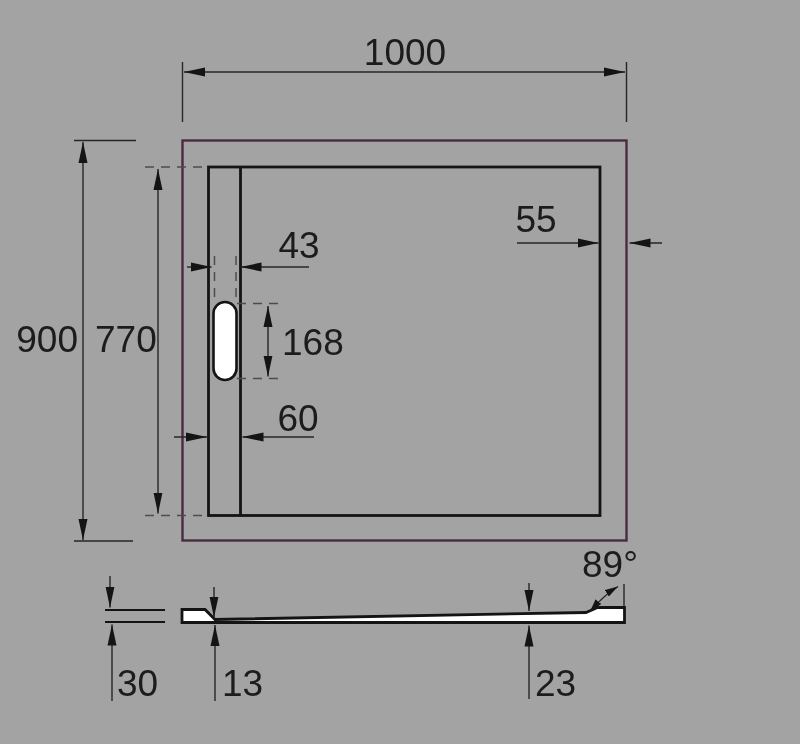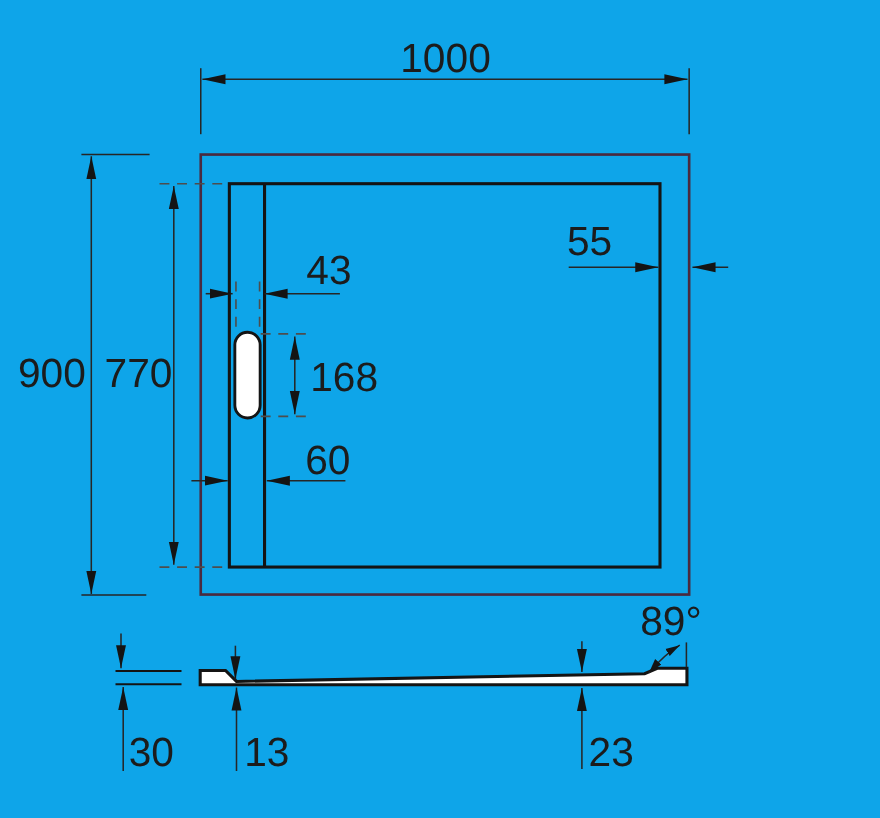--- a/index.html
+++ b/index.html
@@ -5,21 +5,21 @@
   html, body {
     margin: 0;
     padding: 0;
     background: #ffffff;
     font-family: "Liberation Sans", sans-serif;
   }
   .drawing-wrap {
     position: relative;
     width: 800px;
     height: 744px;
-    background: #0ea5e9;
+    background: #a3a3a3;
     overflow: hidden;
   }
   svg { display: block; }
   .dim-text {
     font-family: "Liberation Sans", sans-serif;
     font-size: 37px;
     fill: #1c1c1c;
     font-weight: 400;
   }
   .thin-line   { stroke: #262626; stroke-width: 1.4; fill: none; }

